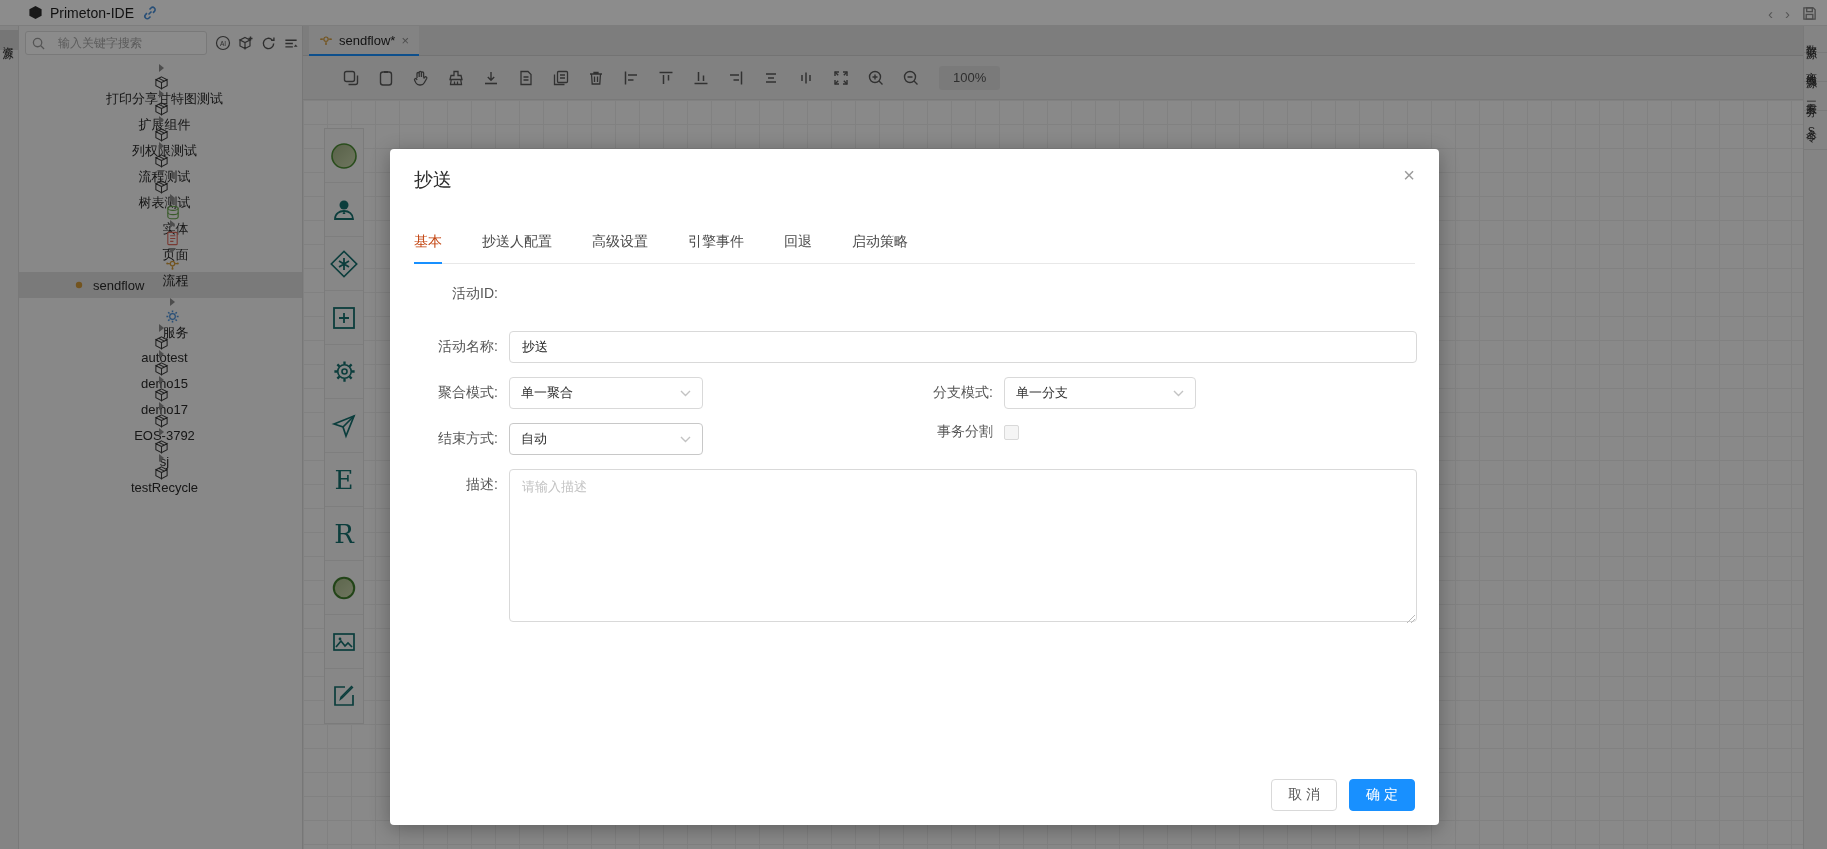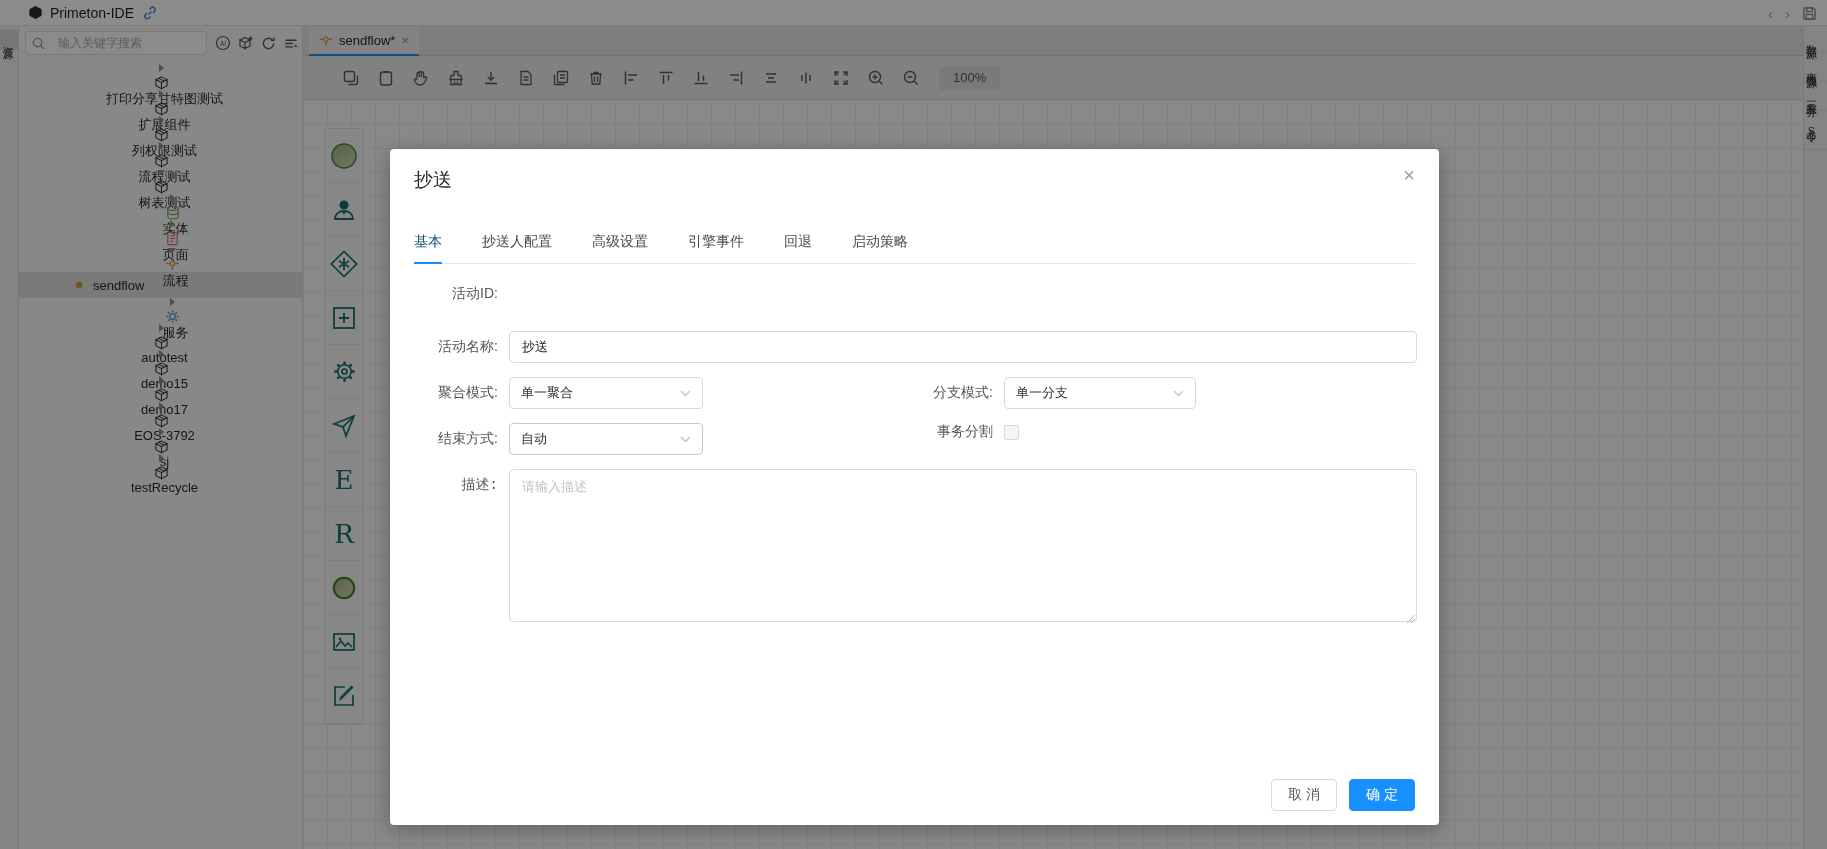--- a/index.html
+++ b/index.html
@@ -62,21 +62,21 @@
   .right-rail .v-tab { writing-mode:vertical-lr; text-orientation:upright; font-size:11px; letter-spacing:2px; padding:10px 0; border-bottom:1px solid #dedede; color:#333; cursor:pointer; text-align:center; width:24px; }
 
   
   .mask { position:absolute; left:0; top:0; width:1827px; height:849px; background:rgba(0,0,0,0.45); z-index:10; }
   .modal { position:absolute; left:390px; top:149px; width:1049px; height:676px; background:#fff; border-radius:4px; box-shadow:0 4px 20px rgba(0,0,0,.3); z-index:20; }
   .modal-title { position:absolute; left:24px; top:18px; font-size:19px; color:#2b2b2b; }
   .modal-close { position:absolute; right:18px; top:14px; font-size:20px; color:#9b9b9b; cursor:pointer; width:24px; height:24px; text-align:center; line-height:24px; }
 
   .m-tabs { position:absolute; left:24px; top:84px; width:1001px; border-bottom:1px solid #e8e8e8; display:flex; gap:40px; }
   .m-tab { padding-bottom:12px; font-size:14px; color:#4a4a4a; cursor:pointer; position:relative; }
-  .m-tab.active { color:#0c4a6e; }
+  .m-tab.active { color:#c2410c; }
   .m-tab.active::after { content:""; position:absolute; left:0; right:0; bottom:-1px; height:2px; background:#1890ff; }
 
   .form { position:absolute; left:0; top:122px; width:100%; }
   .f-row { position:absolute; display:flex; align-items:center; }
   .f-label { width:108px; text-align:right; margin-right:11px; font-size:14px; color:#565656; flex:0 0 108px; }
   .f-input { height:32px; border:1px solid #d9d9d9; border-radius:4px; background:#fff; font-size:13px; color:#262626; padding:0 12px; outline:none; font-family:inherit; }
   .f-select { width:194px; height:32px; border:1px solid #d9d9d9; border-radius:4px; background:#fff; display:flex; align-items:center; justify-content:space-between; padding:0 11px; font-size:13px; color:#333; cursor:pointer; }
   .chev { color:#c3c3c3; }
   .checkbox { width:15px; height:15px; border:1px solid #d9d9d9; border-radius:2px; background:#f5f5f5; cursor:pointer; }
   .f-textarea { width:908px; height:153px; border:1px solid #d9d9d9; border-radius:4px; padding:8px 12px; font-size:13px; font-family:inherit; color:#262626; resize:none; outline:none; position:relative; }
@@ -581,21 +581,21 @@
             <path d="M1 1 L5.5 5.5 L10 1"></path>
           </svg>
       </div>
     </div>
     <div class="f-row" style="left:495px; top:152px;">
       <span class="f-label">事务分割</span>
       <div class="checkbox"></div>
     </div>
 
     <div class="f-row" style="left:0; top:198px; align-items:flex-start;">
-      <span class="f-label" style="margin-top:7px;font-family:Liberation Mono, monospace;">描述:</span>
+      <span class="f-label" style="margin-top:7px;">描述:</span>
       <div style="position:relative;">
         <textarea class="f-textarea" placeholder="请输入描述" style=""></textarea>
         <div class="resize-grip"></div>
       </div>
     </div>
   </div>
 
   <div class="m-footer">
     <div class="btn btn-default">取 消</div>
     <div class="btn btn-primary">确 定</div>

